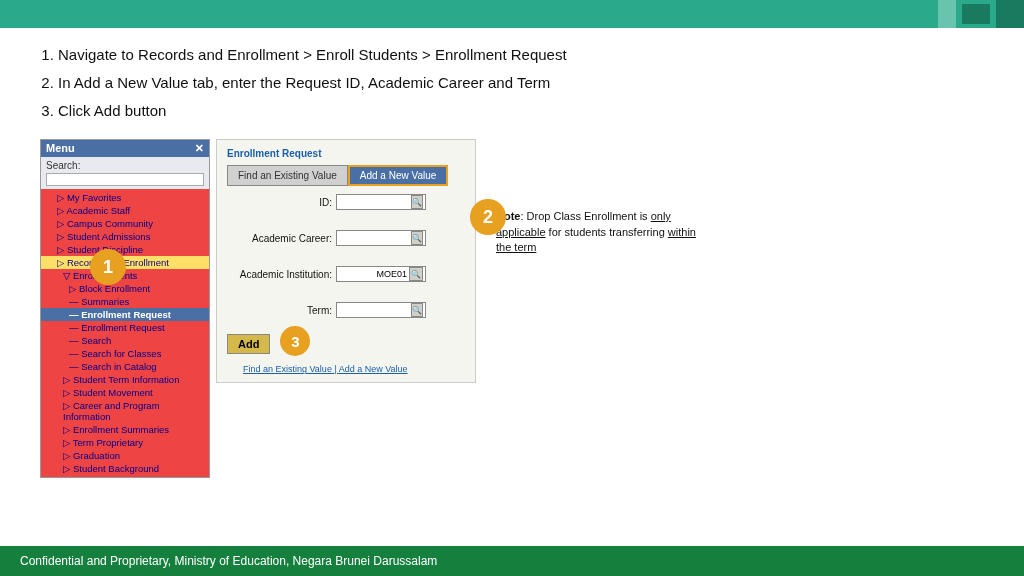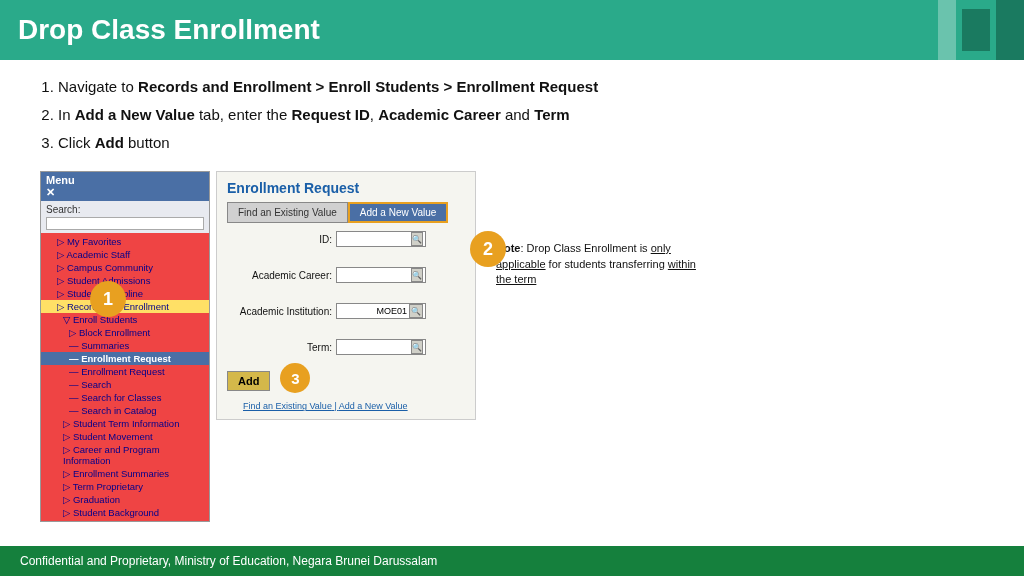--- a/index.html
+++ b/index.html
@@ -58,40 +58,39 @@
       padding-left: 28px;
       margin-bottom: 12px;
     }
     .instructions li {
       font-size: 15px;
       margin-bottom: 6px;
       color: #111;
       line-height: 1.45;
     }
     .instructions li b {
-      font-weight: bold;
+      font-weight: normal;
     }
 
     
     .menu-panel {
       width: 170px;
       border: 1px solid #999;
       background: #fff;
       font-size: 10px;
       position: relative;
     }
     .menu-header {
       background: #4a6fa5;
       color: #fff;
       font-size: 11px;
       font-weight: bold;
       padding: 2px 5px;
       display: flex;
       justify-content: space-between;
-      flex-direction: column;
     }
     .menu-search-row {
       padding: 3px 5px;
       background: #e8eaf0;
       font-size: 10px;
       color: #333;
     }
     .menu-search-input {
       width: 100%;
       border: 1px solid #aaa;
@@ -138,21 +137,21 @@
     .enrollment-panel {
       flex: 1;
       border: 1px solid #ccc;
       background: #f5f5f0;
       padding: 8px 10px;
       margin-left: 2px;
       font-size: 11px;
       position: relative;
     }
     .enrollment-title {
-      font-size: 14px;
+      font-size: 10px;
       font-weight: bold;
       color: #1a5fa8;
       margin-bottom: 6px;
     }
     .tab-row {
       display: flex;
       gap: 0;
       margin-bottom: 8px;
     }
     .tab-btn {
@@ -257,21 +256,20 @@
       display: flex;
       flex-direction: row;
       align-items: flex-start;
       margin-left: 10px;
     }
   </style>
 </head>
 <body>
 
 <div class="header">
-  <span class="header-title">Drop Class Enrollment</span>
   <div class="header-decoration">
     <div class="header-bar1"></div>
     <div class="header-bar2"></div>
     <div class="header-bar3"></div>
   </div>
 </div>
 
 <div class="main-content">
   <ol class="instructions">
     <li>

